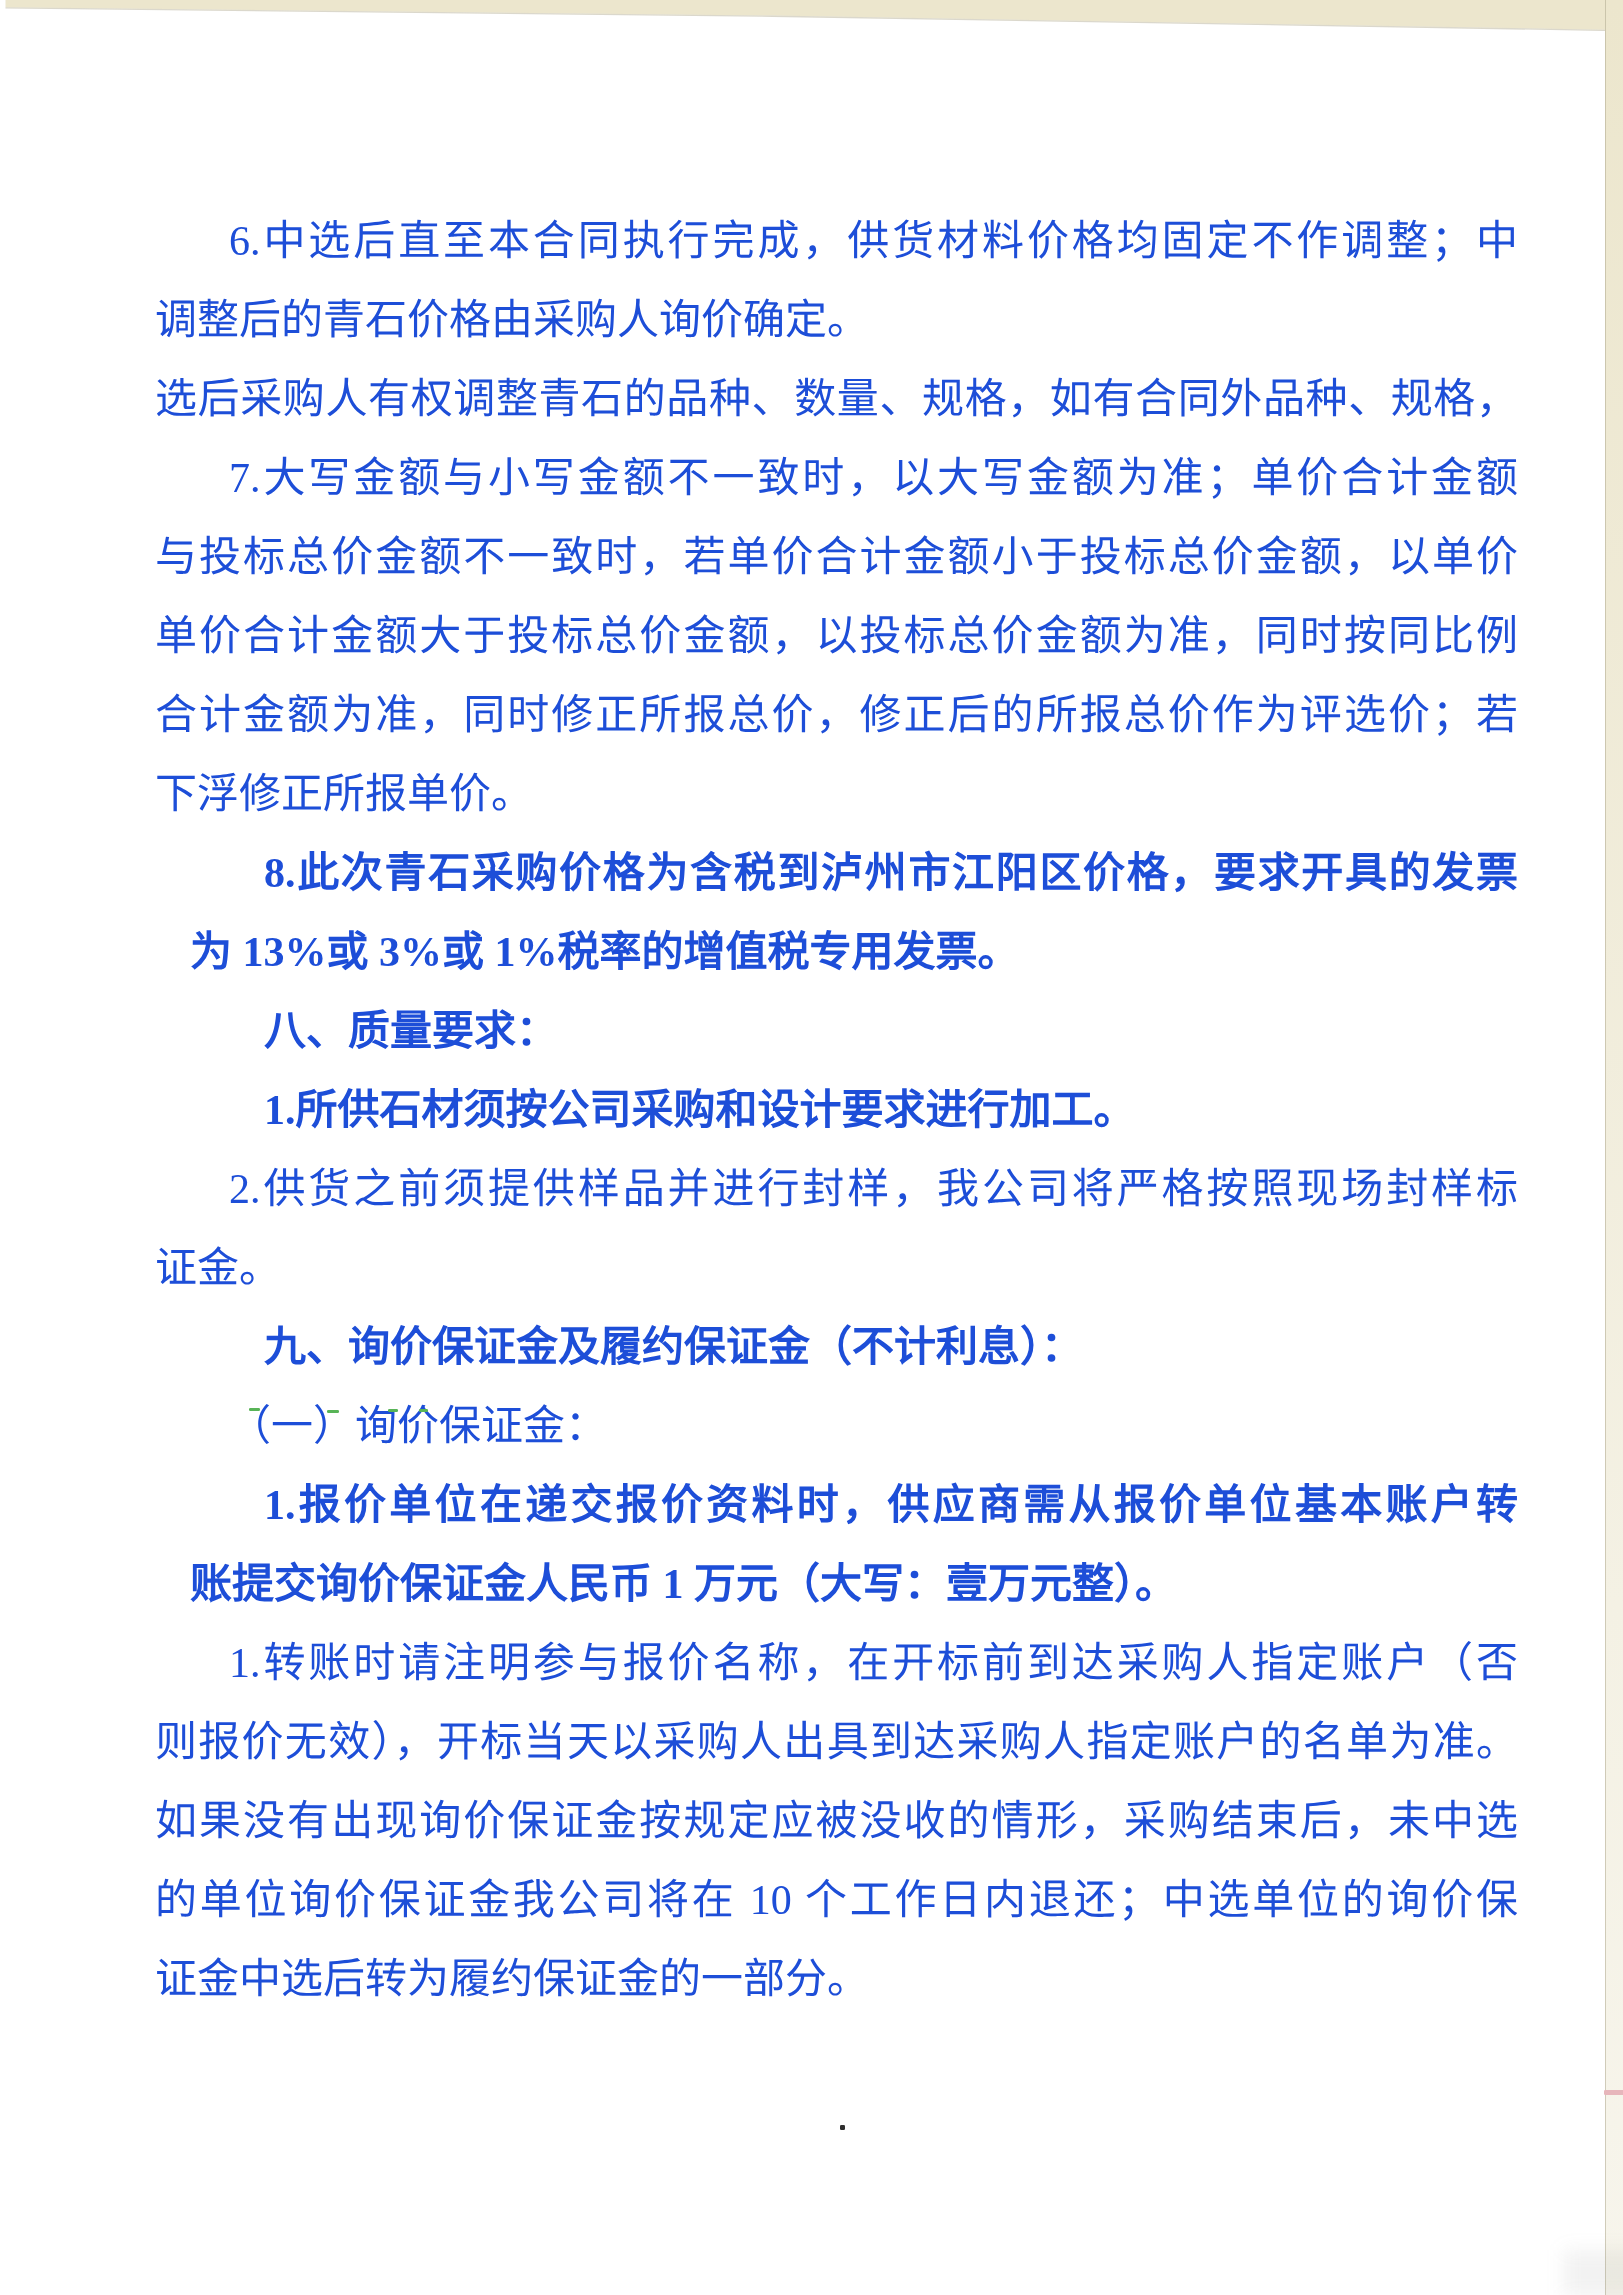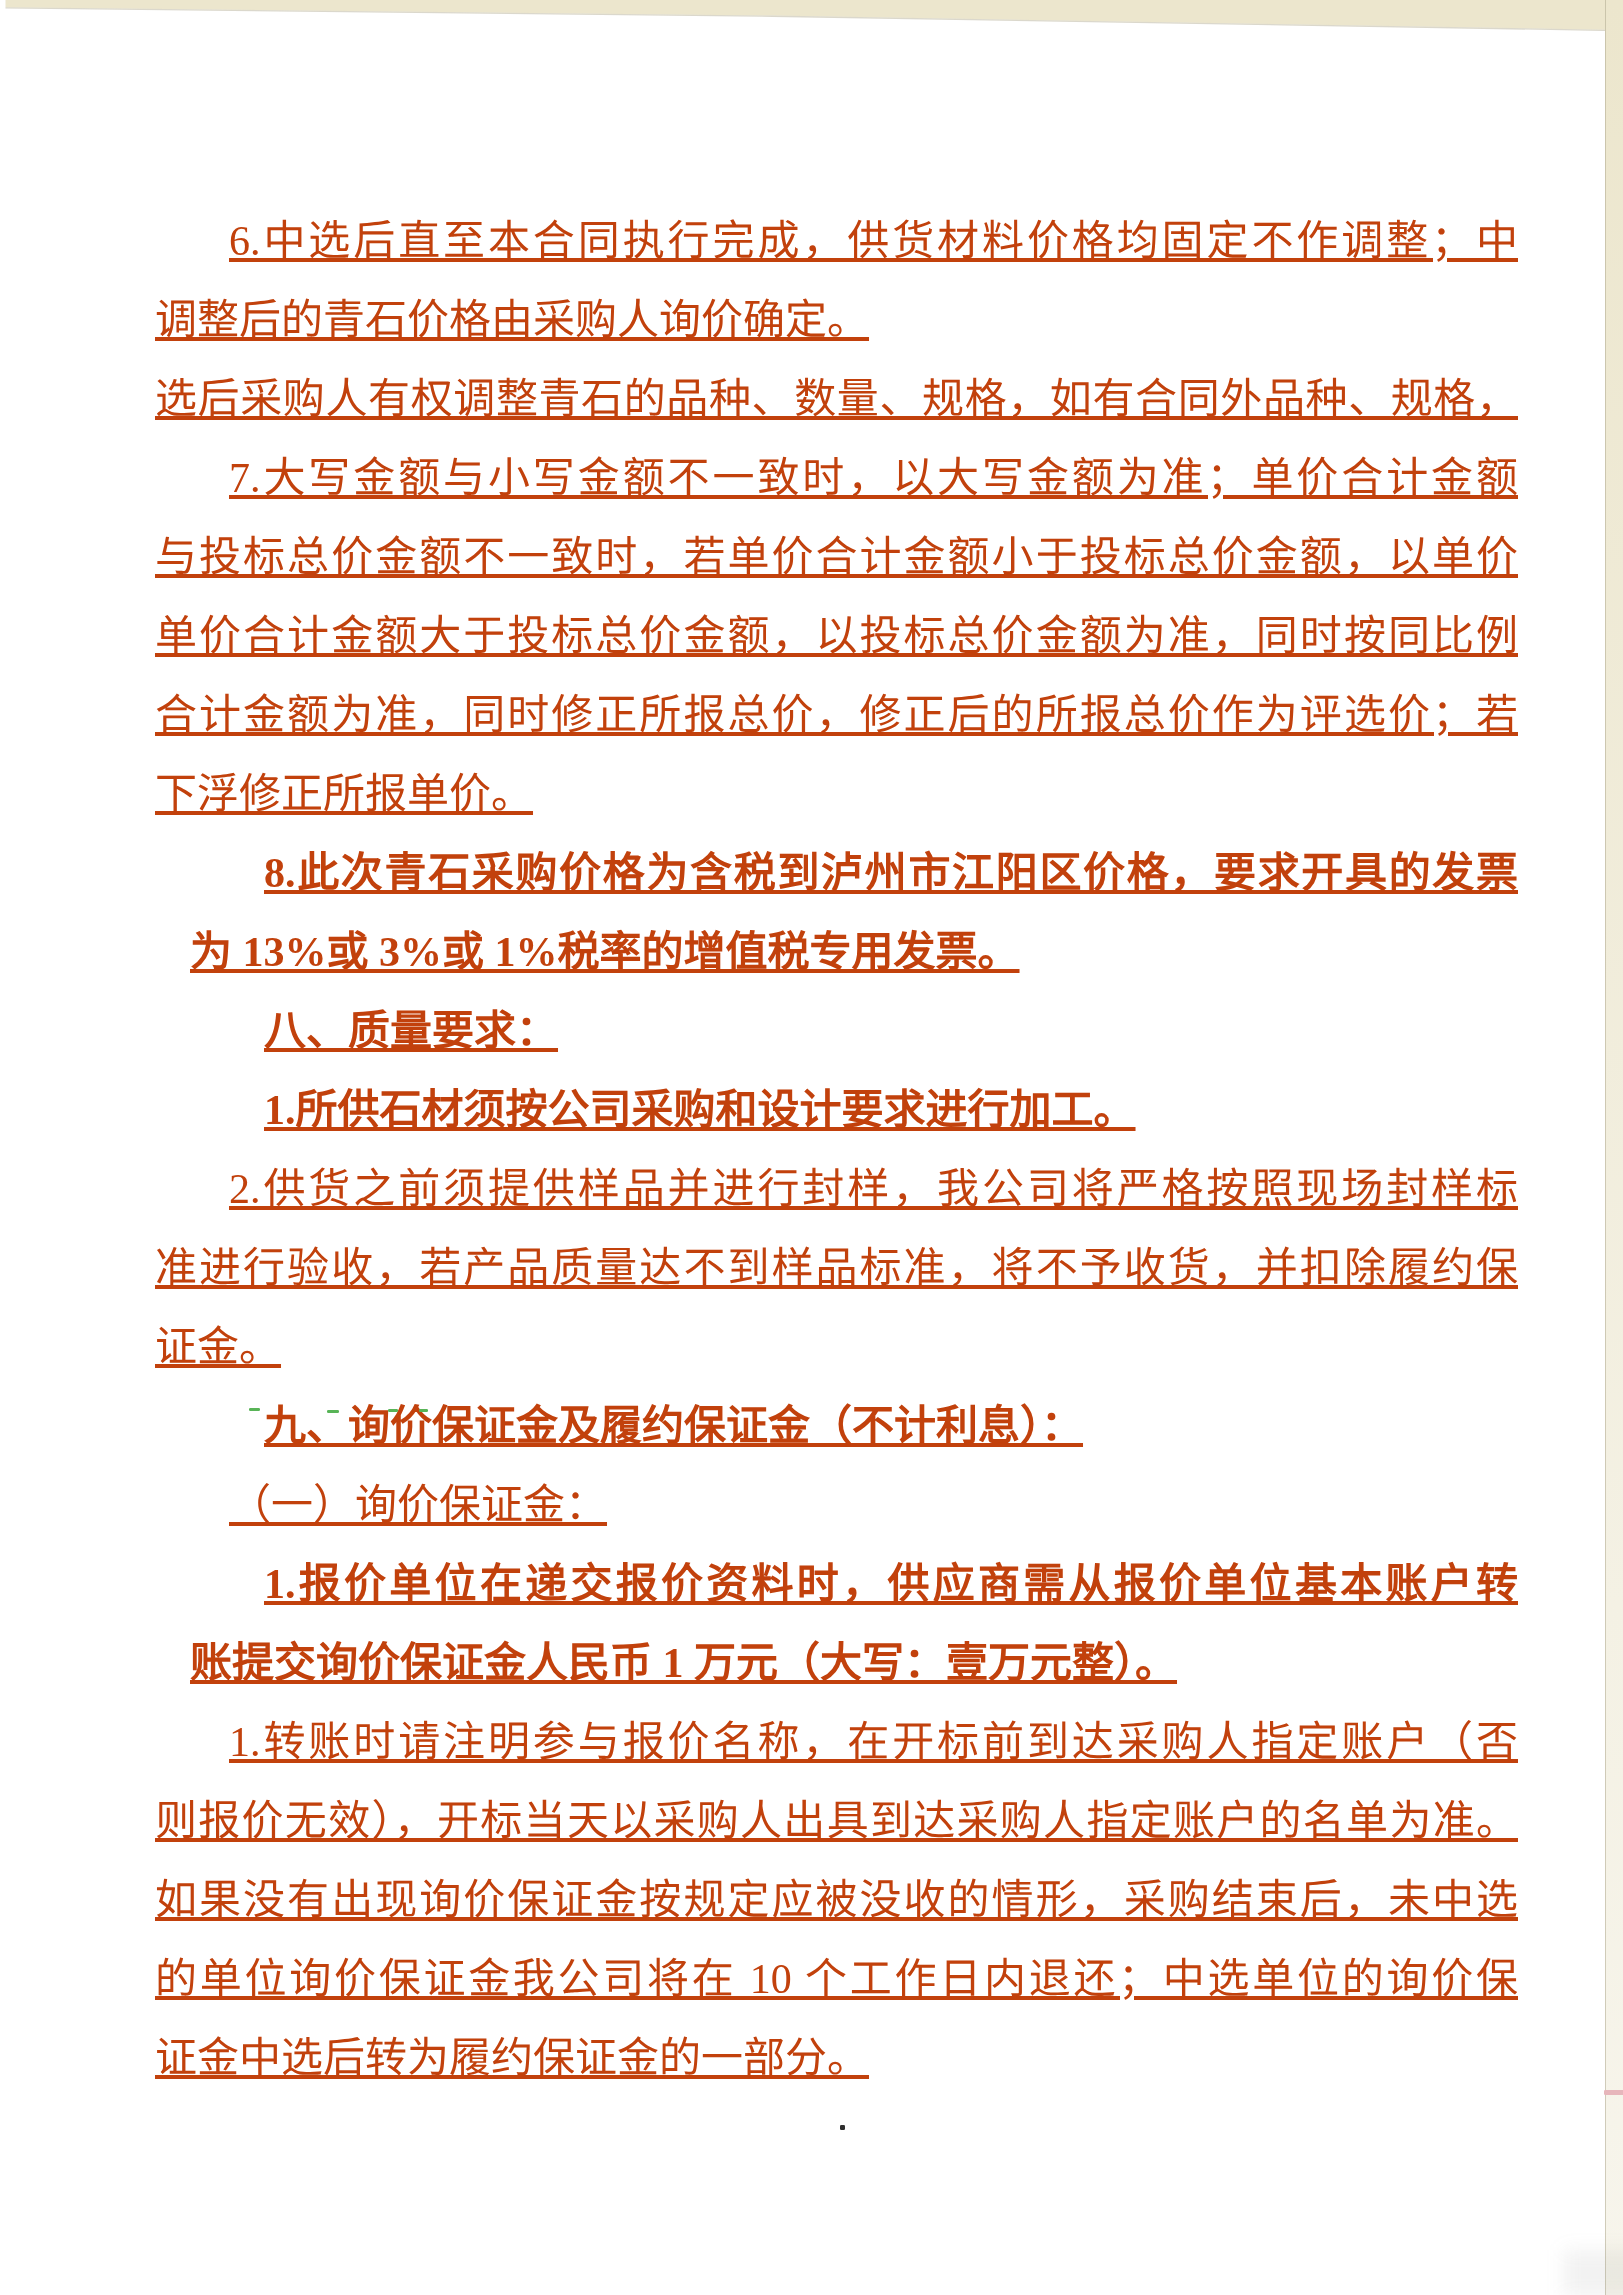--- a/index.html
+++ b/index.html
@@ -39,21 +39,21 @@
 
 <div class="page">
 
   <svg class="top-edge-svg" width="1623" height="39" aria-hidden="true" viewBox="0 0 2480 60">
     <polygon points="0,0 2480,0 2480,46 1180,24 0,11" fill="#ece6cd"></polygon>
     <path d="M0,12 L1180,25 L2480,47" fill="none" stroke="#b8b19a" stroke-width="2" opacity="0.5"></path>
   </svg>
 
   <div class="right-edge"></div>
 
-  <div class="doc-body" style="color: #c2410c; text-decoration: underline;">
+  <div class="doc-body" style="color: #1d4ed8;">
       <div class="para">
         <div class="line first">6.中选后直至本合同执行完成，供货材料价格均固定不作调整；中</div>
         <div class="line final">调整后的青石价格由采购人询价确定。</div>
         <div class="line">选后采购人有权调整青石的品种、数量、规格，如有合同外品种、规格，</div>
       </div>
       <div class="para">
         <div class="line first">7.大写金额与小写金额不一致时，以大写金额为准；单价合计金额</div>
         <div class="line">与投标总价金额不一致时，若单价合计金额小于投标总价金额，以单价</div>
         <div class="line">单价合计金额大于投标总价金额，以投标总价金额为准，同时按同比例</div>
         <div class="line">合计金额为准，同时修正所报总价，修正后的所报总价作为评选价；若</div>
@@ -64,21 +64,20 @@
         <div class="line final">为 13%或 3%或 1%税率的增值税专用发票。</div>
       </div>
       <div class="para bold">
         <div class="line first final">八、质量要求：</div>
       </div>
       <div class="para bold">
         <div class="line first final">1.所供石材须按公司采购和设计要求进行加工。</div>
       </div>
       <div class="para">
         <div class="line first">2.供货之前须提供样品并进行封样，我公司将严格按照现场封样标</div>
-        <div class="line">准进行验收，若产品质量达不到样品标准，将不予收货，并扣除履约保</div>
         <div class="line final">证金。</div>
       </div>
       <div class="para bold">
         <div class="line first final">九、询价保证金及履约保证金（不计利息）：</div>
       </div>
       <div class="para">
         <div class="line first final">（一）询价保证金：</div>
       </div>
       <div class="para bold">
         <div class="line first">1.报价单位在递交报价资料时，供应商需从报价单位基本账户转</div>

